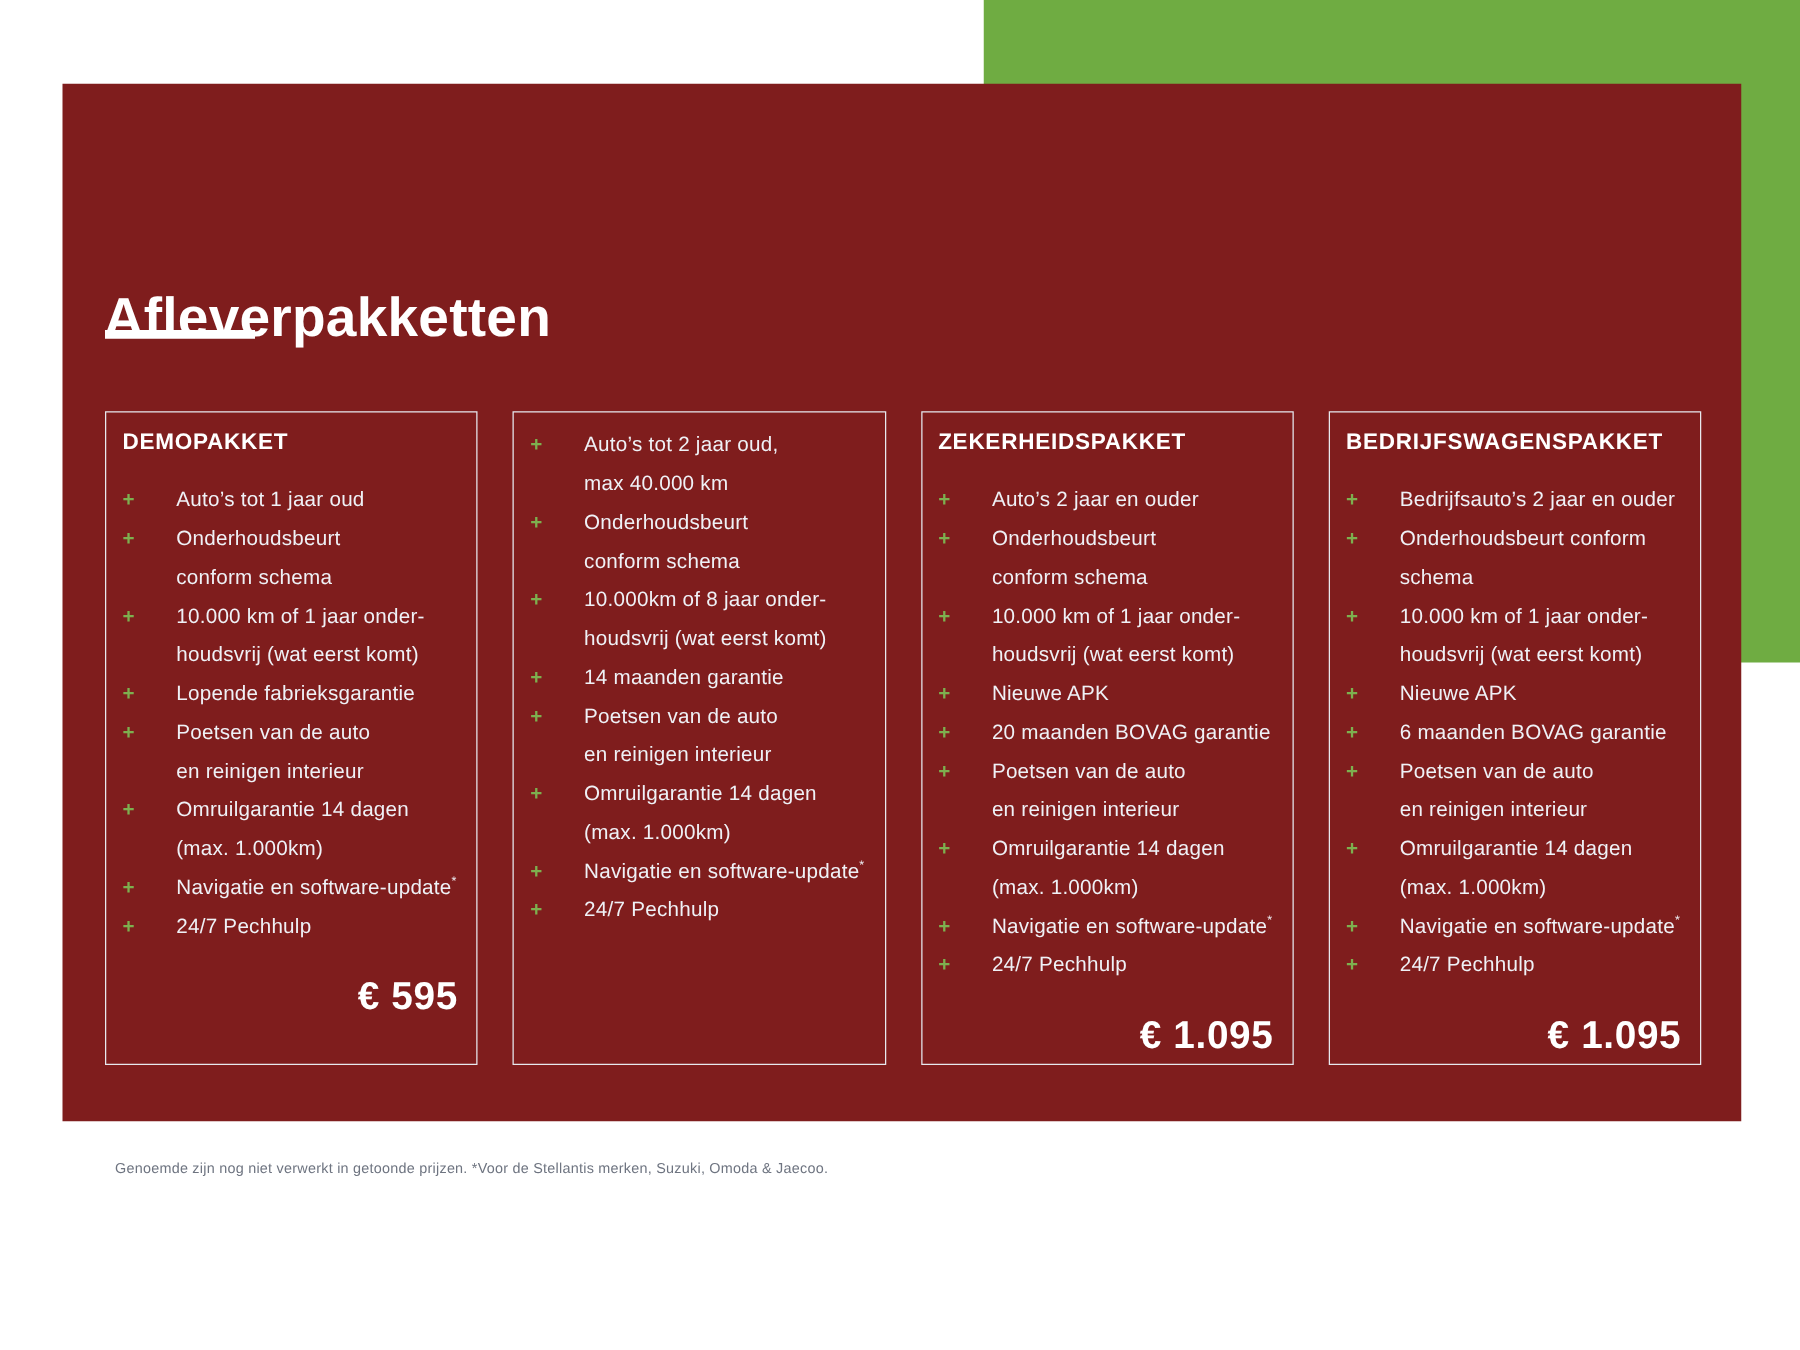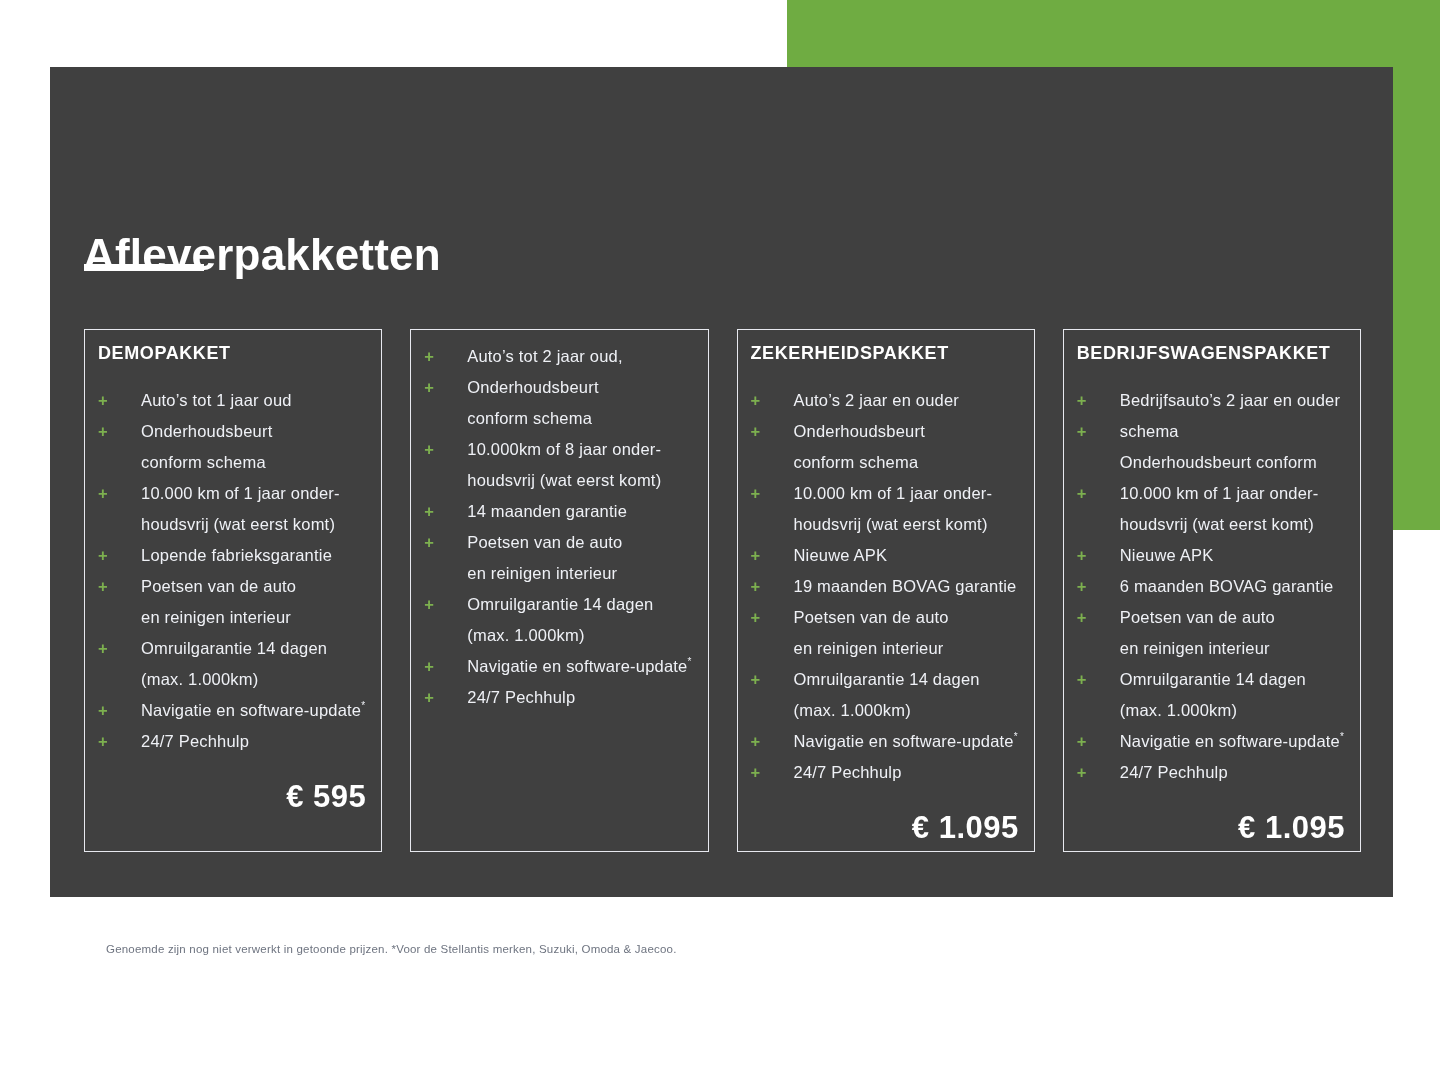--- a/index.html
+++ b/index.html
@@ -24,21 +24,21 @@
     height: 530px;
     background: #6FAC42;
     z-index: 1;
   }
   .panel {
     position: absolute;
     left: 50px;
     top: 67px;
     width: 1343px;
     height: 830px;
-    background: #404040;
+    background: #7f1d1d;
     z-index: 2;
   }
   .page-title {
     position: absolute;
     left: 33px;
     top: 160px;
     margin: 0;
     font-size: 44px;
     line-height: 1.25;
     font-weight: 700;
@@ -116,21 +116,21 @@
     padding-right: 2px;
     font-size: 31px;
     font-weight: 700;
     color: #ffffff;
     letter-spacing: 0.5px;
   }
   .footnote {
     position: absolute;
     left: 88px;
     top: 925px;
-    margin: 18px;
+    margin: 4px;
     font-size: 11.5px;
     color: #6E7480;
     letter-spacing: 0.2px;
     z-index: 3;
   }
 </style>
 </head>
 <body>
 
 <div class="page">
@@ -196,20 +196,21 @@
             </li>
           </ul>
           <div class="price">€ 595</div>
         </section>
         <section class="card">
           <ul class="features">
             <li class="feature">
               <span class="plus">+</span>
               <span class="feature-text">
                 <span class="feature-line">Auto’s tot 2 jaar oud,</span>
+                <span class="feature-line">max 40.000 km</span>
               </span>
             </li>
             <li class="feature">
               <span class="plus">+</span>
               <span class="feature-text">
                 <span class="feature-line">Onderhoudsbeurt</span>
                 <span class="feature-line">conform schema</span>
               </span>
             </li>
             <li class="feature">
@@ -278,21 +279,21 @@
             </li>
             <li class="feature">
               <span class="plus">+</span>
               <span class="feature-text">
                 <span class="feature-line">Nieuwe APK</span>
               </span>
             </li>
             <li class="feature">
               <span class="plus">+</span>
               <span class="feature-text">
-                <span class="feature-line">19 maanden BOVAG garantie</span>
+                <span class="feature-line">20 maanden BOVAG garantie</span>
               </span>
             </li>
             <li class="feature">
               <span class="plus">+</span>
               <span class="feature-text">
                 <span class="feature-line">Poetsen van de auto</span>
                 <span class="feature-line">en reinigen interieur</span>
               </span>
             </li>
             <li class="feature">
@@ -322,22 +323,22 @@
           <ul class="features">
             <li class="feature">
               <span class="plus">+</span>
               <span class="feature-text">
                 <span class="feature-line">Bedrijfsauto’s 2 jaar en ouder</span>
               </span>
             </li>
             <li class="feature">
               <span class="plus">+</span>
               <span class="feature-text">
+                <span class="feature-line">Onderhoudsbeurt conform</span>
                 <span class="feature-line">schema</span>
-                <span class="feature-line">Onderhoudsbeurt conform</span>
               </span>
             </li>
             <li class="feature">
               <span class="plus">+</span>
               <span class="feature-text">
                 <span class="feature-line">10.000 km of 1 jaar onder-</span>
                 <span class="feature-line">houdsvrij (wat eerst komt)</span>
               </span>
             </li>
             <li class="feature">

